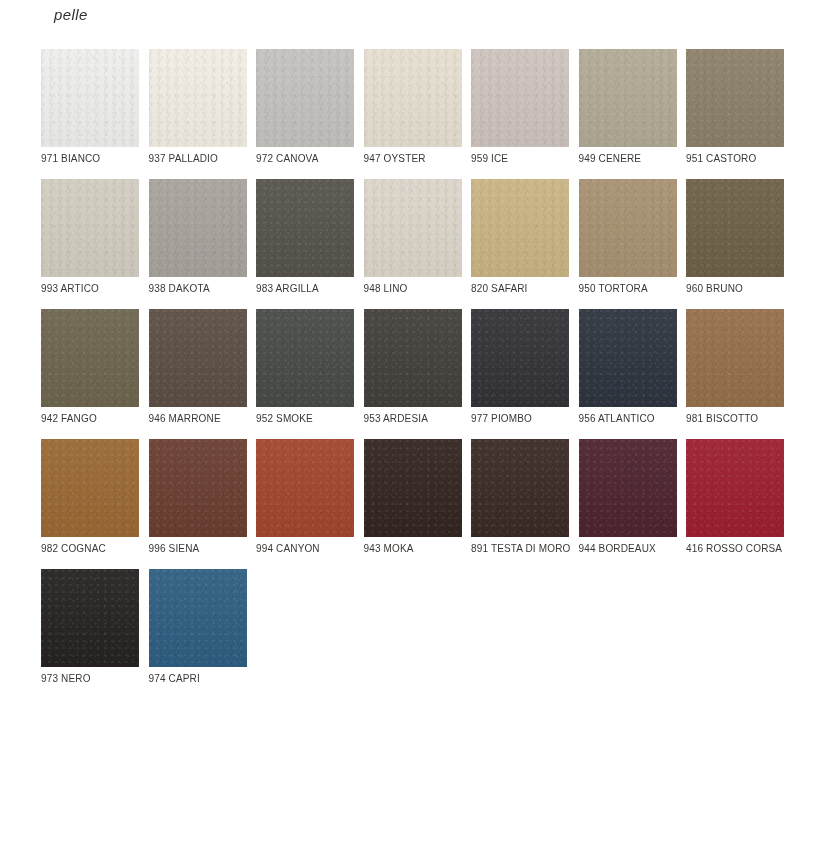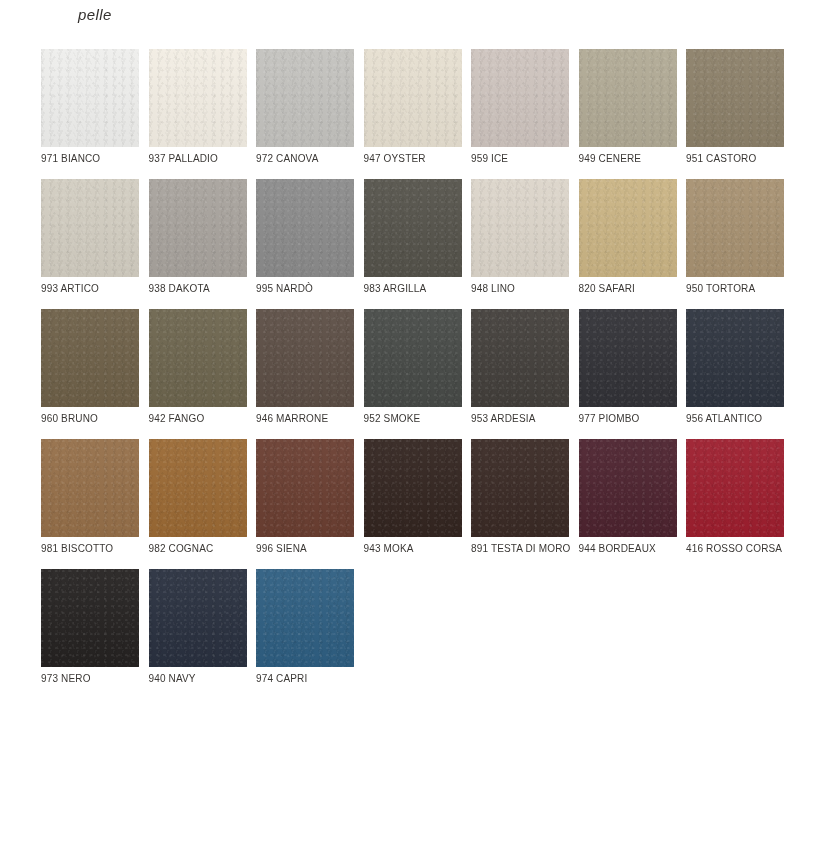--- a/index.html
+++ b/index.html
@@ -22,21 +22,20 @@
   }
   #catalog-title {
     position: absolute;
     left: 54px;
     top: 6px;
     font-style: italic;
     font-size: 15px;
     letter-spacing: 0.4px;
     color: #33302e;
     font-family: "Liberation Sans", sans-serif;
-    margin-left: 24px;
   }
   #swatch-grid {
     position: absolute;
     left: 41px;
     top: 49px;
     width: 760px;
     display: grid;
     grid-template-columns: repeat(7, 98px);
     column-gap: 9.5px;
     row-gap: 0px;
@@ -126,24 +125,20 @@
       </div>
       <div class="swatch-cell">
         <div class="swatch-chip" style="background-color: rgb(210, 205, 193);"></div>
         <div class="swatch-label">993 ARTICO</div>
       </div>
       <div class="swatch-cell">
         <div class="swatch-chip" style="background-color: rgb(168, 163, 157);"></div>
         <div class="swatch-label">938 DAKOTA</div>
       </div>
       <div class="swatch-cell">
-        <div class="swatch-chip" style="background-color: rgb(139, 139, 139);"></div>
-        <div class="swatch-label">995 NARDÒ</div>
-      </div>
-      <div class="swatch-cell">
         <div class="swatch-chip" style="background-color: rgb(85, 83, 75);"></div>
         <div class="swatch-label">983 ARGILLA</div>
       </div>
       <div class="swatch-cell">
         <div class="swatch-chip" style="background-color: rgb(220, 213, 202);"></div>
         <div class="swatch-label">948 LINO</div>
       </div>
       <div class="swatch-cell">
         <div class="swatch-chip" style="background-color: rgb(202, 180, 132);"></div>
         <div class="swatch-label">820 SAFARI</div>
@@ -186,42 +181,42 @@
       </div>
       <div class="swatch-cell">
         <div class="swatch-chip" style="background-color: rgb(154, 105, 52);"></div>
         <div class="swatch-label">982 COGNAC</div>
       </div>
       <div class="swatch-cell">
         <div class="swatch-chip" style="background-color: rgb(106, 62, 49);"></div>
         <div class="swatch-label">996 SIENA</div>
       </div>
       <div class="swatch-cell">
+        <div class="swatch-chip" style="background-color: rgb(163, 69, 45);"></div>
+        <div class="swatch-label">994 CANYON</div>
+      </div>
+      <div class="swatch-cell">
         <div class="swatch-chip" style="background-color: rgb(51, 37, 32);"></div>
         <div class="swatch-label">943 MOKA</div>
       </div>
       <div class="swatch-cell">
         <div class="swatch-chip" style="background-color: rgb(58, 42, 37);"></div>
         <div class="swatch-label">891 TESTA DI MORO</div>
       </div>
       <div class="swatch-cell">
         <div class="swatch-chip" style="background-color: rgb(77, 35, 47);"></div>
         <div class="swatch-label">944 BORDEAUX</div>
       </div>
       <div class="swatch-cell">
         <div class="swatch-chip" style="background-color: rgb(157, 30, 46);"></div>
         <div class="swatch-label">416 ROSSO CORSA</div>
       </div>
       <div class="swatch-cell">
         <div class="swatch-chip" style="background-color: rgb(37, 34, 33);"></div>
         <div class="swatch-label">973 NERO</div>
       </div>
       <div class="swatch-cell">
-        <div class="swatch-chip" style="background-color: rgb(41, 48, 63);"></div>
-        <div class="swatch-label">940 NAVY</div>
-      </div>
-      <div class="swatch-cell">
         <div class="swatch-chip" style="background-color: rgb(46, 94, 129);"></div>
         <div class="swatch-label">974 CAPRI</div>
       </div>
     </div>
 
 </div>
 
 </body></html>

